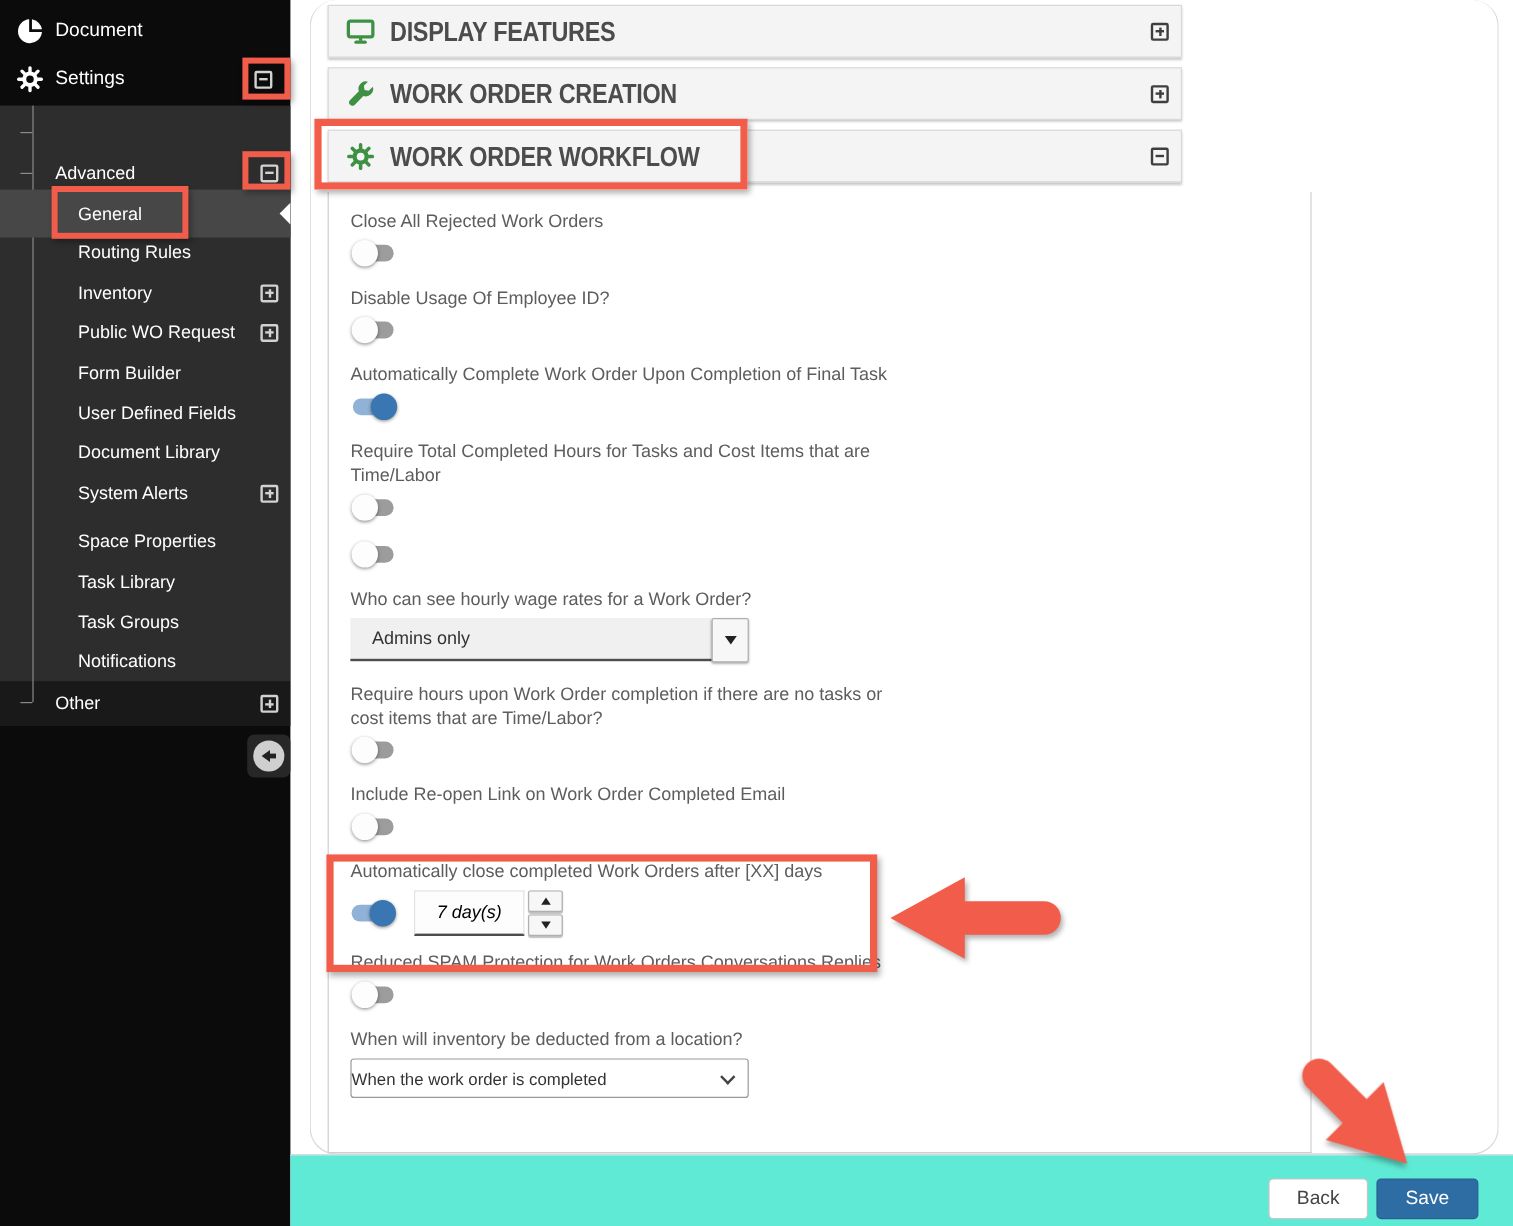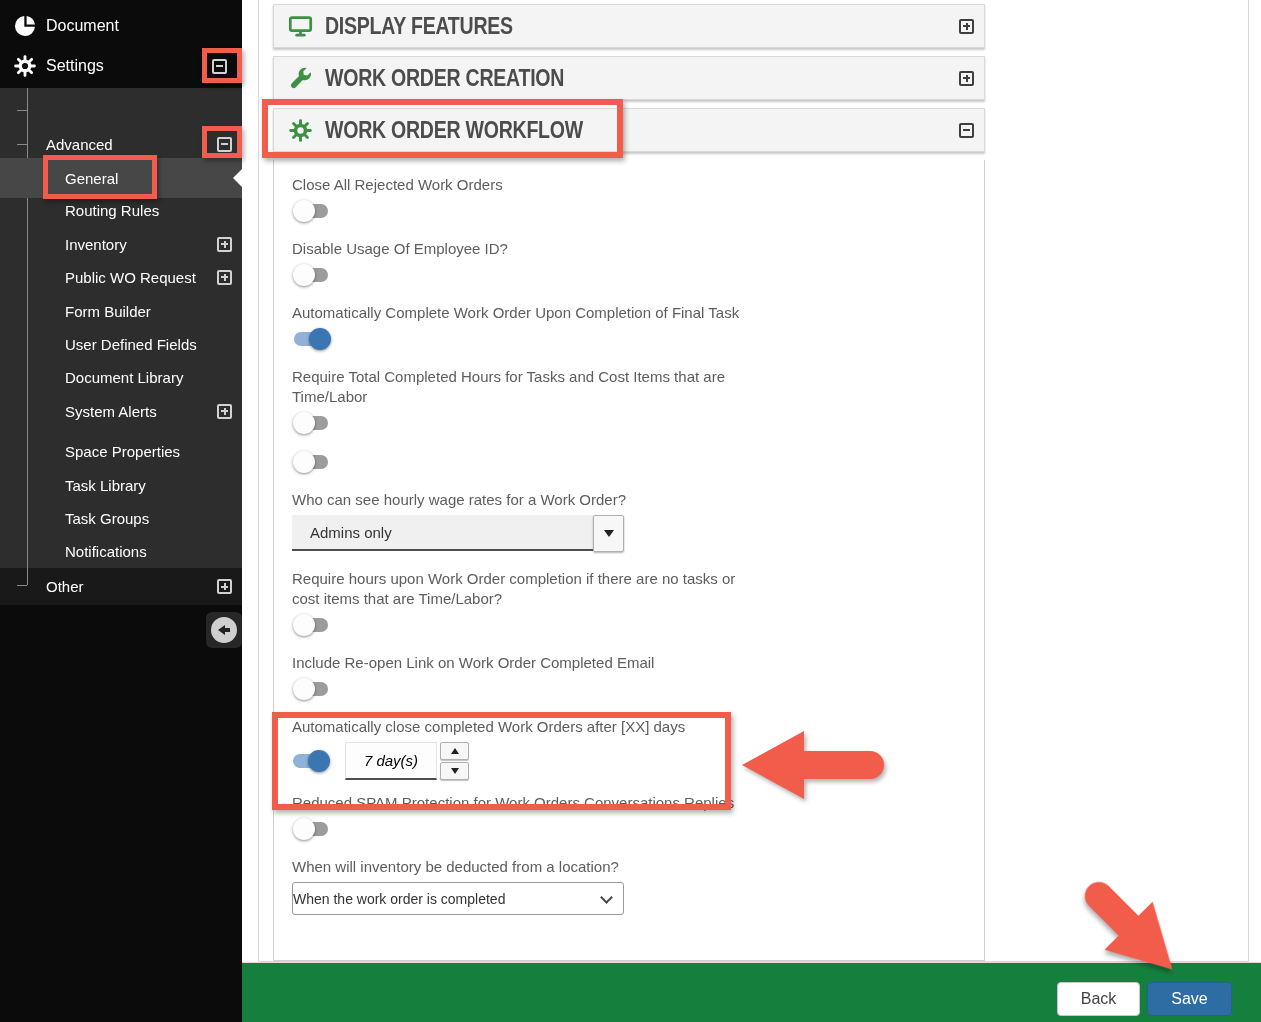--- a/index.html
+++ b/index.html
@@ -32,30 +32,30 @@
 
   .collapse-btn { position:absolute; left:206px; top:612px; width:36px; height:36px; background:#272727;
     border:none; border-radius:6px; display:flex; align-items:center; justify-content:center; cursor:pointer; }
   .collapse-circle { width:26px; height:26px; border-radius:50%; background:#cfcfcf; display:flex; align-items:center; justify-content:center; }
   .arrow-left-glyph { display:flex; align-items:center; }
   .arrow-left-glyph .tri { width:0; height:0; border-top:5px solid transparent; border-bottom:5px solid transparent; border-right:7px solid #222; }
   .arrow-left-glyph .stem { width:5px; height:4px; background:#222; }
 
   
   .panel { position:absolute; left:258px; top:0; width:991px; height:962px; background:#fff;
-    border-left:1px solid #d8d8d8; border-right:1px solid #d8d8d8; border-bottom:1px solid #d8d8d8; }
+    border-left:1px solid #d8d8d8; border-right:1px solid #d8d8d8; border-bottom:1px solid #d8d8d8;border-radius:22px; }
   .accordion { position:absolute; left:14px; top:4px; width:712px; }
   .acc-header { height:44px; background:#f4f4f4; border:1px solid #d9d9d9; box-shadow:0 2px 2px rgba(0,0,0,.22);
     display:flex; align-items:center; padding:0 10px 0 14px; margin-bottom:8px; cursor:pointer; }
   .acc-icon { width:25px; height:25px; flex:none; }
   .acc-title { font-size:23px; font-weight:bold; letter-spacing:-.3px; color:#4c4c4c; white-space:nowrap;
     transform:scaleX(.85); transform-origin:left center; margin-left:12px; }
   .acc-exp { margin-left:auto; }
 
-  .acc-content { width:712px; height:801px; border:1px solid #cfcfcf; border-top:none; padding:15px 18px 0 18px; overflow:hidden; background:#fff; }
+  .acc-content { width:820px; height:801px; border:1px solid #cfcfcf; border-top:none; padding:15px 18px 0 18px; overflow:hidden; background:#fff; }
   .s-label { font-size:15px; line-height:20px; color:#5d5d5d; max-width:455px; margin-bottom:5px; }
 
   
   .switch { position:relative; width:38px; height:22px; margin:0 0 17px 1px; cursor:pointer; }
   .switch .track { position:absolute; left:1px; top:4px; width:34px; height:14px; border-radius:7px; background:#9c9c9c; }
   .switch .knob { position:absolute; top:0; left:0; width:22px; height:22px; border-radius:50%; background:#fdfdfd;
     box-shadow:0 1px 3px rgba(0,0,0,.45); }
   .switch.on .track { background:#8fb2d6; }
   .switch.on .knob { left:16px; background:#3a76b2; }
 
@@ -80,21 +80,21 @@
   .spin-btn .tri-up { border-left-width:4px; border-right-width:4px; border-bottom-width:6px; }
   .spin-btn .tri-down { border-left-width:4px; border-right-width:4px; border-top-width:6px; }
 
   
   .nselect { position:relative; width:332px; height:33px; border:1px solid #9a9a9a; border-radius:3px; background:#fff;
     display:flex; align-items:center; font-size:14px; color:#333; margin-bottom:18px; cursor:pointer; }
   .nselect .chev { position:absolute; right:12px; top:10px; width:9px; height:9px;
     border-left:2px solid #444; border-bottom:2px solid #444; transform:rotate(-45deg); }
 
   
-  .footer { position:absolute; left:242px; top:962px; width:1019px; height:60px; background:#15803d; border-top:1px solid #ddd; }
+  .footer { position:absolute; left:242px; top:962px; width:1019px; height:60px; background:#5eead4; border-top:1px solid #ddd; }
   .btn { position:absolute; top:19px; height:34px; border-radius:4px; font-size:16px; font-family:"Liberation Sans",sans-serif; cursor:pointer; }
   .btn-back { right:121px; width:83px; background:#fff; border:1px solid #c6c6c6; color:#444; }
   .btn-save { right:29px; width:85px; background:#2e6da4; border:1px solid #295f90; color:#fff; z-index:8; }
 
   
   .anno { position:absolute; border:6px solid #f25c4a; box-shadow:2px 3px 5px rgba(0,0,0,.32); z-index:10; pointer-events:none; }
   .anno.thin { border-width:5px; }
   .anno-arrow { position:absolute; z-index:11; pointer-events:none; }
   .rot45 { transform:rotate(45deg); }
 </style>

